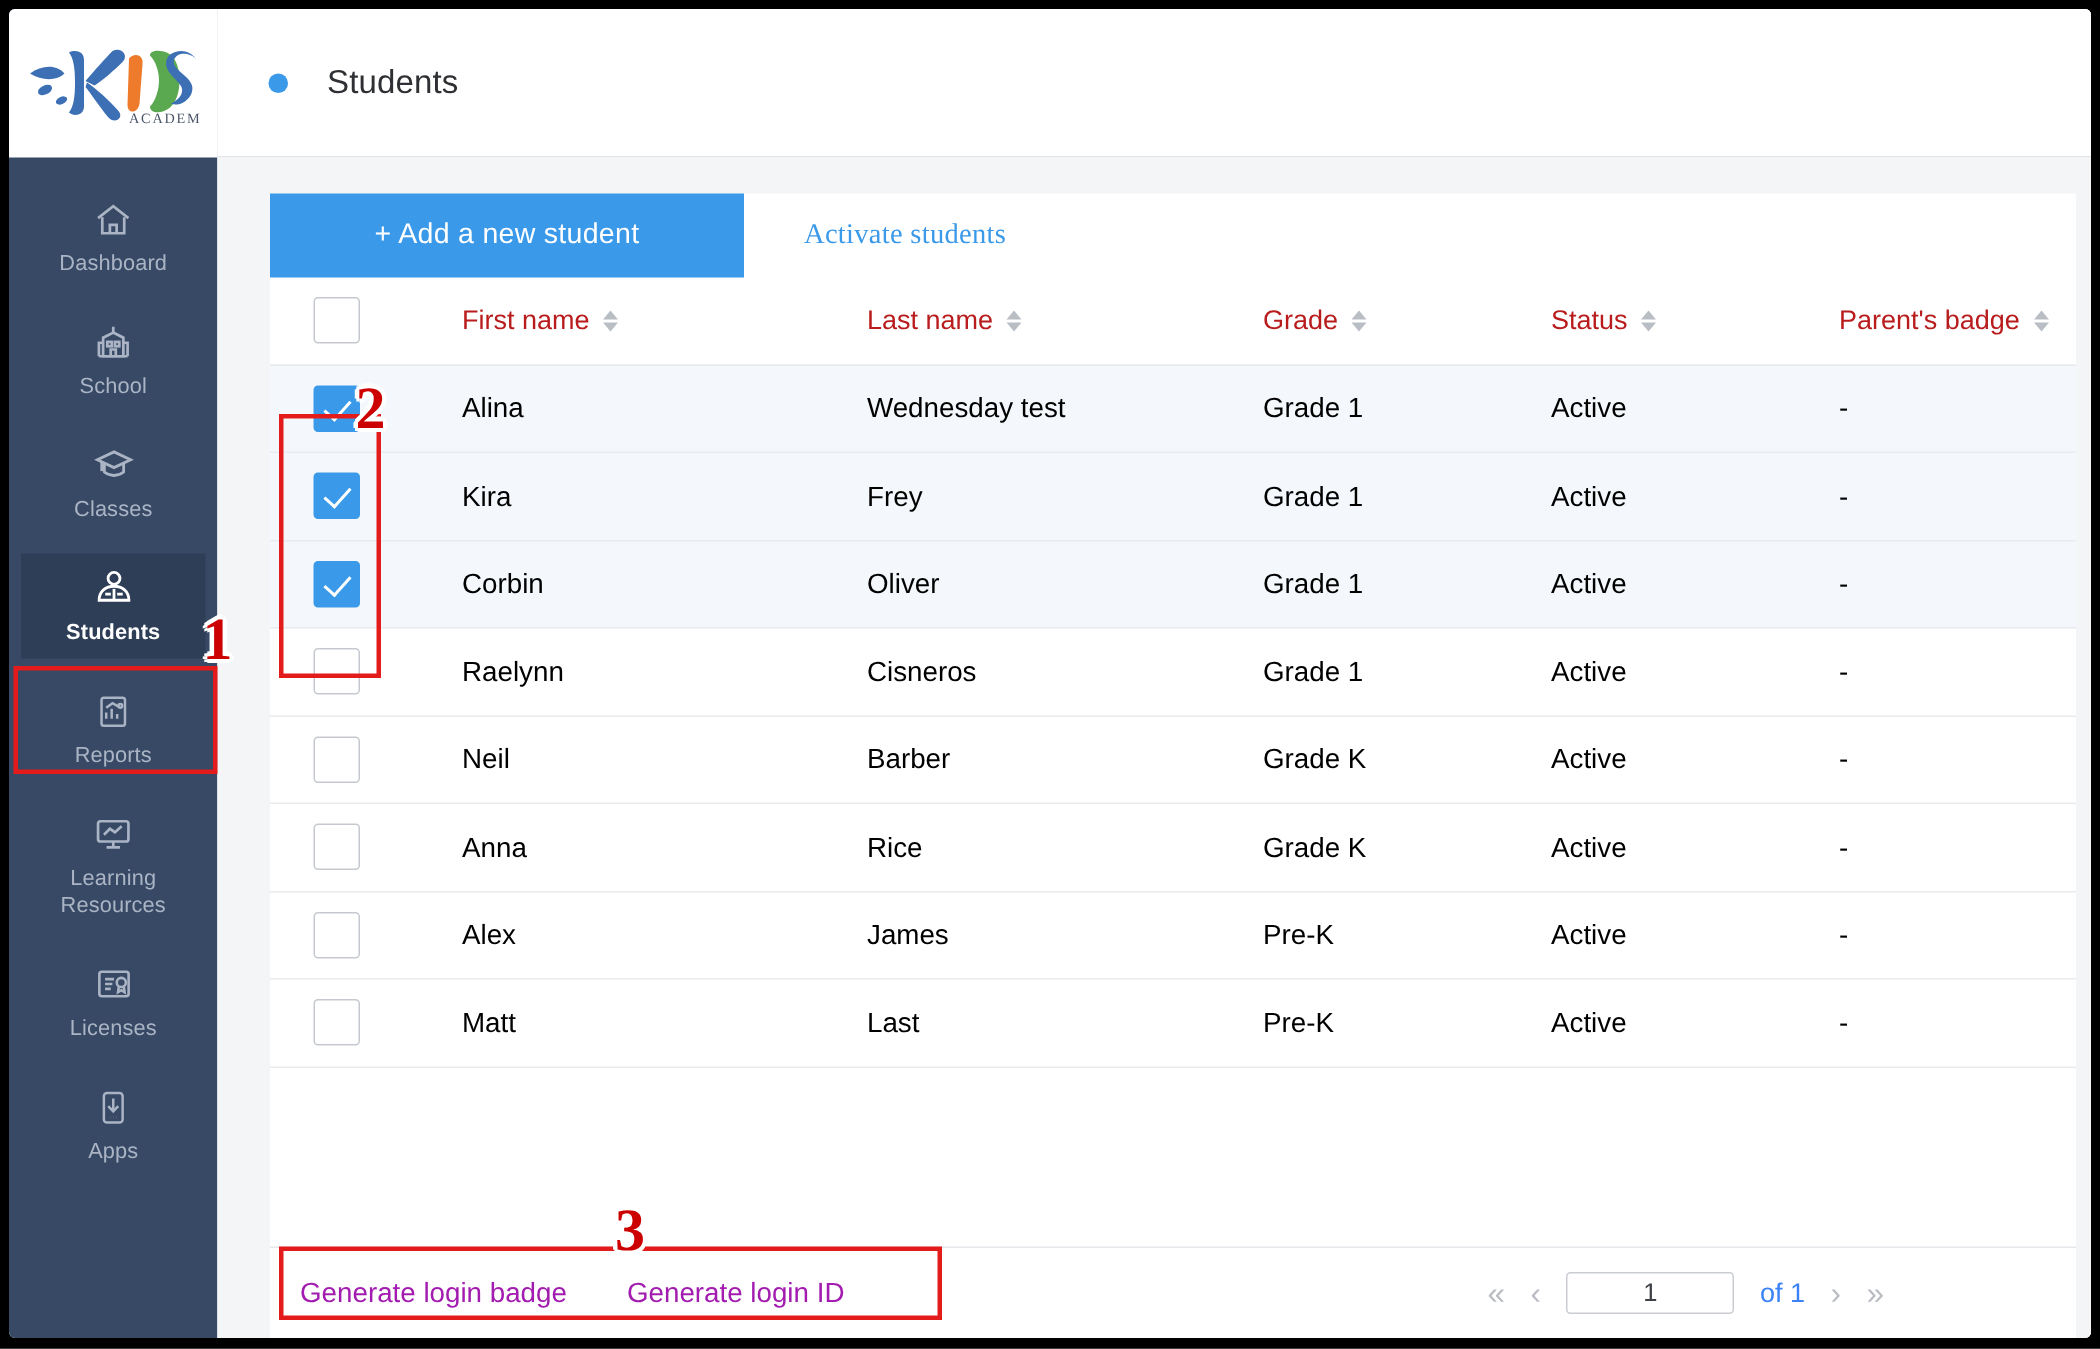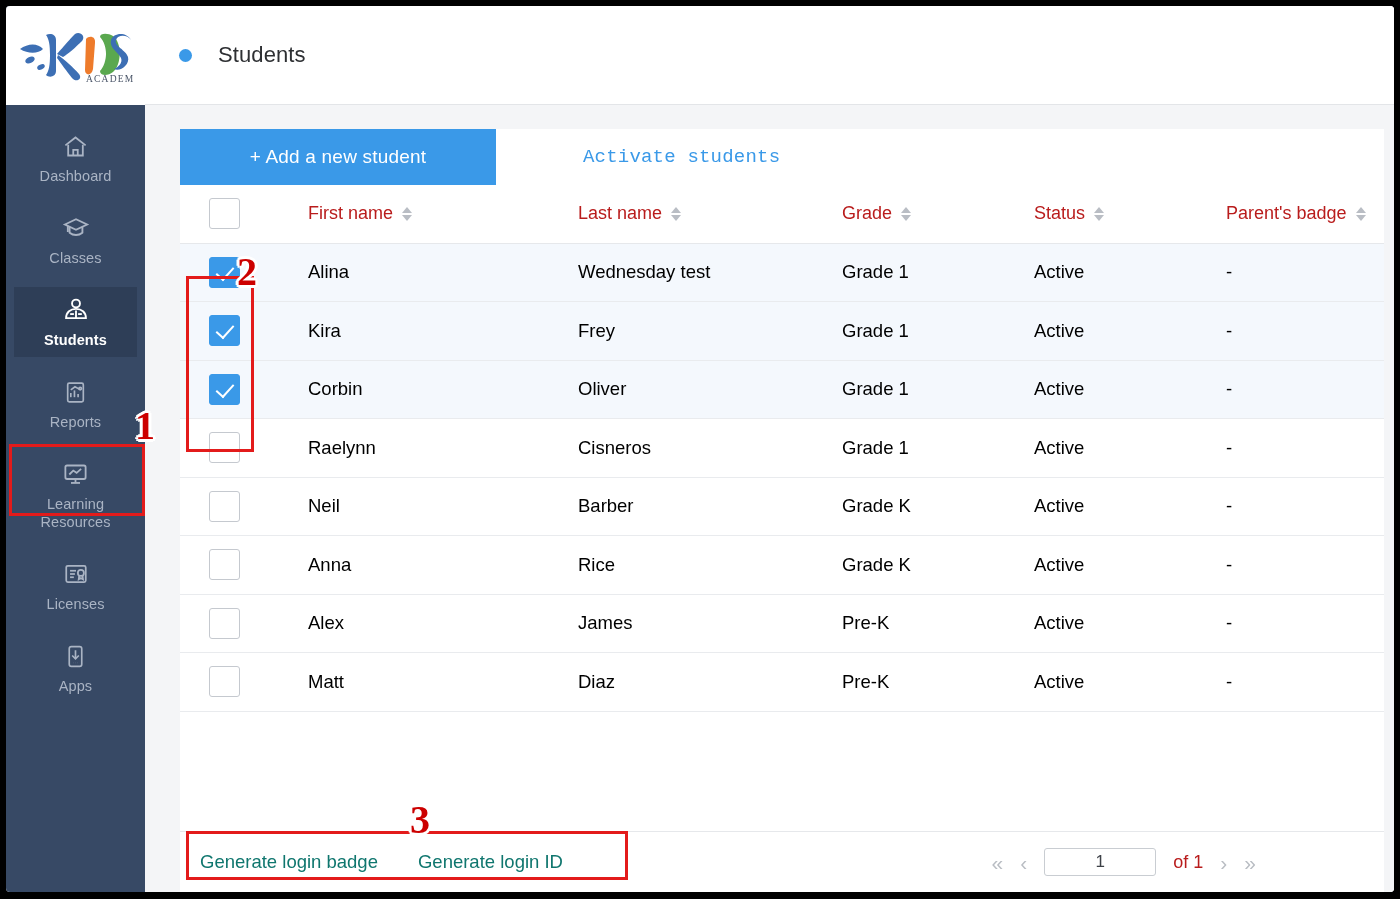--- a/index.html
+++ b/index.html
@@ -138,25 +138,24 @@
     font-size: 19px;
     font-family: "Liberation Sans", sans-serif;
     cursor: pointer;
     letter-spacing: 0.2px;
   }
   #activate-students-btn {
     background: transparent;
     border: none;
     color: #3a99e8;
     font-size: 19px;
-    font-family: Liberation Mono, monospace;
+    font-family: Liberation Serif, serif;
     cursor: pointer;
     padding: 0 40px;
     letter-spacing: 0.2px;
-    margin-left: 47px;
   }
 
   
   #table-wrap { flex: 1 1 auto; min-height: 0; display: flex; flex-direction: column; }
   table.grid { width: 100%; border-collapse: collapse; table-layout: fixed; }
   table.grid th, table.grid td { text-align: left; }
   .col-check { width: 128px; }
   .col-first { width: 270px; }
   .col-last  { width: 264px; }
   .col-grade { width: 192px; }
@@ -224,21 +223,21 @@
   #footer {
     flex: 0 0 61px;
     height: 61px;
     border-top: 1px solid #e6e8eb;
     display: flex;
     align-items: center;
     background: #ffffff;
     position: relative;
   }
   .footer-link {
-    color: #0f766e;
+    color: #a21caf;
     font-size: 18.5px;
     cursor: pointer;
     text-decoration: none;
     white-space: nowrap;
   }
   #footer-links { display: flex; gap: 40px; padding-left: 20px; }
   #pager {
     margin-left: auto;
     display: flex;
     align-items: center;
@@ -251,21 +250,21 @@
   #page-input {
     width: 112px; height: 28px;
     border: 1px solid #c9cdd2;
     border-radius: 3px;
     text-align: center;
     font-size: 17px;
     color: #3d4147;
     font-family: "Liberation Sans", sans-serif;
     background: #fff;
   }
-  #of-text { color: #b91c1c; font-size: 18px; }
+  #of-text { color: #3b82f6; font-size: 18px; }
 
   
   .anno-box {
     position: absolute;
     border: 3px solid #e31b1b;
     pointer-events: none;
     z-index: 40;
   }
   .anno-num {
     position: absolute;
@@ -318,20 +317,35 @@
         <span class="nav-icon">
           <svg viewBox="0 0 24 24" width="27" height="27">
               <path d="M3 11 L12 4 L21 11"></path>
               <path d="M5.5 10.5 V20 H18.5 V10.5"></path>
               <path d="M10 20 V15 H14 V20"></path>
             </svg>
         </span>
         <span class="nav-label">Dashboard</span>
       </div>
 
+      <div class="nav-item">
+        <span class="nav-icon">
+          <svg viewBox="0 0 24 24" width="27" height="27">
+              <path d="M12 2.5 L12 6"></path>
+              <path d="M12 6 L6 9 V20 H18 V9 Z"></path>
+              <rect x="8.5" y="11.5" width="2.6" height="2.6"></rect>
+              <rect x="13" y="11.5" width="2.6" height="2.6"></rect>
+              <path d="M10.5 20 V16 H13.5 V20"></path>
+              <path d="M3.5 20 H20.5"></path>
+              <path d="M6 12 H3.5 V20"></path>
+              <path d="M18 12 H20.5 V20"></path>
+            </svg>
+        </span>
+        <span class="nav-label">School</span>
+      </div>
 
       <div class="nav-item">
         <span class="nav-icon">
           <svg viewBox="0 0 24 24" width="28" height="28">
               <path d="M2.5 9 L12 4.5 L21.5 9 L12 13.5 Z"></path>
               <path d="M6.5 11 V16 C6.5 16 9 18 12 18 C15 18 17.5 16 17.5 16 V11"></path>
               <path d="M5 10 V15.5"></path>
             </svg>
         </span>
         <span class="nav-label">Classes</span>
@@ -529,21 +543,21 @@
                   <td class="check-cell"><span class="cbox"></span></td>
                   <td class="pad">Alex</td>
                   <td class="pad">James</td>
                   <td class="pad">Pre-K</td>
                   <td class="pad">Active</td>
                   <td class="pad">-</td>
                 </tr>
                 <tr>
                   <td class="check-cell"><span class="cbox"></span></td>
                   <td class="pad">Matt</td>
-                  <td class="pad">Diaz</td>
+                  <td class="pad">Last</td>
                   <td class="pad">Pre-K</td>
                   <td class="pad">Active</td>
                   <td class="pad">-</td>
                 </tr>
               </tbody>
           </table>
           <div id="filler"></div>
         </div>
 
         <div id="footer">

